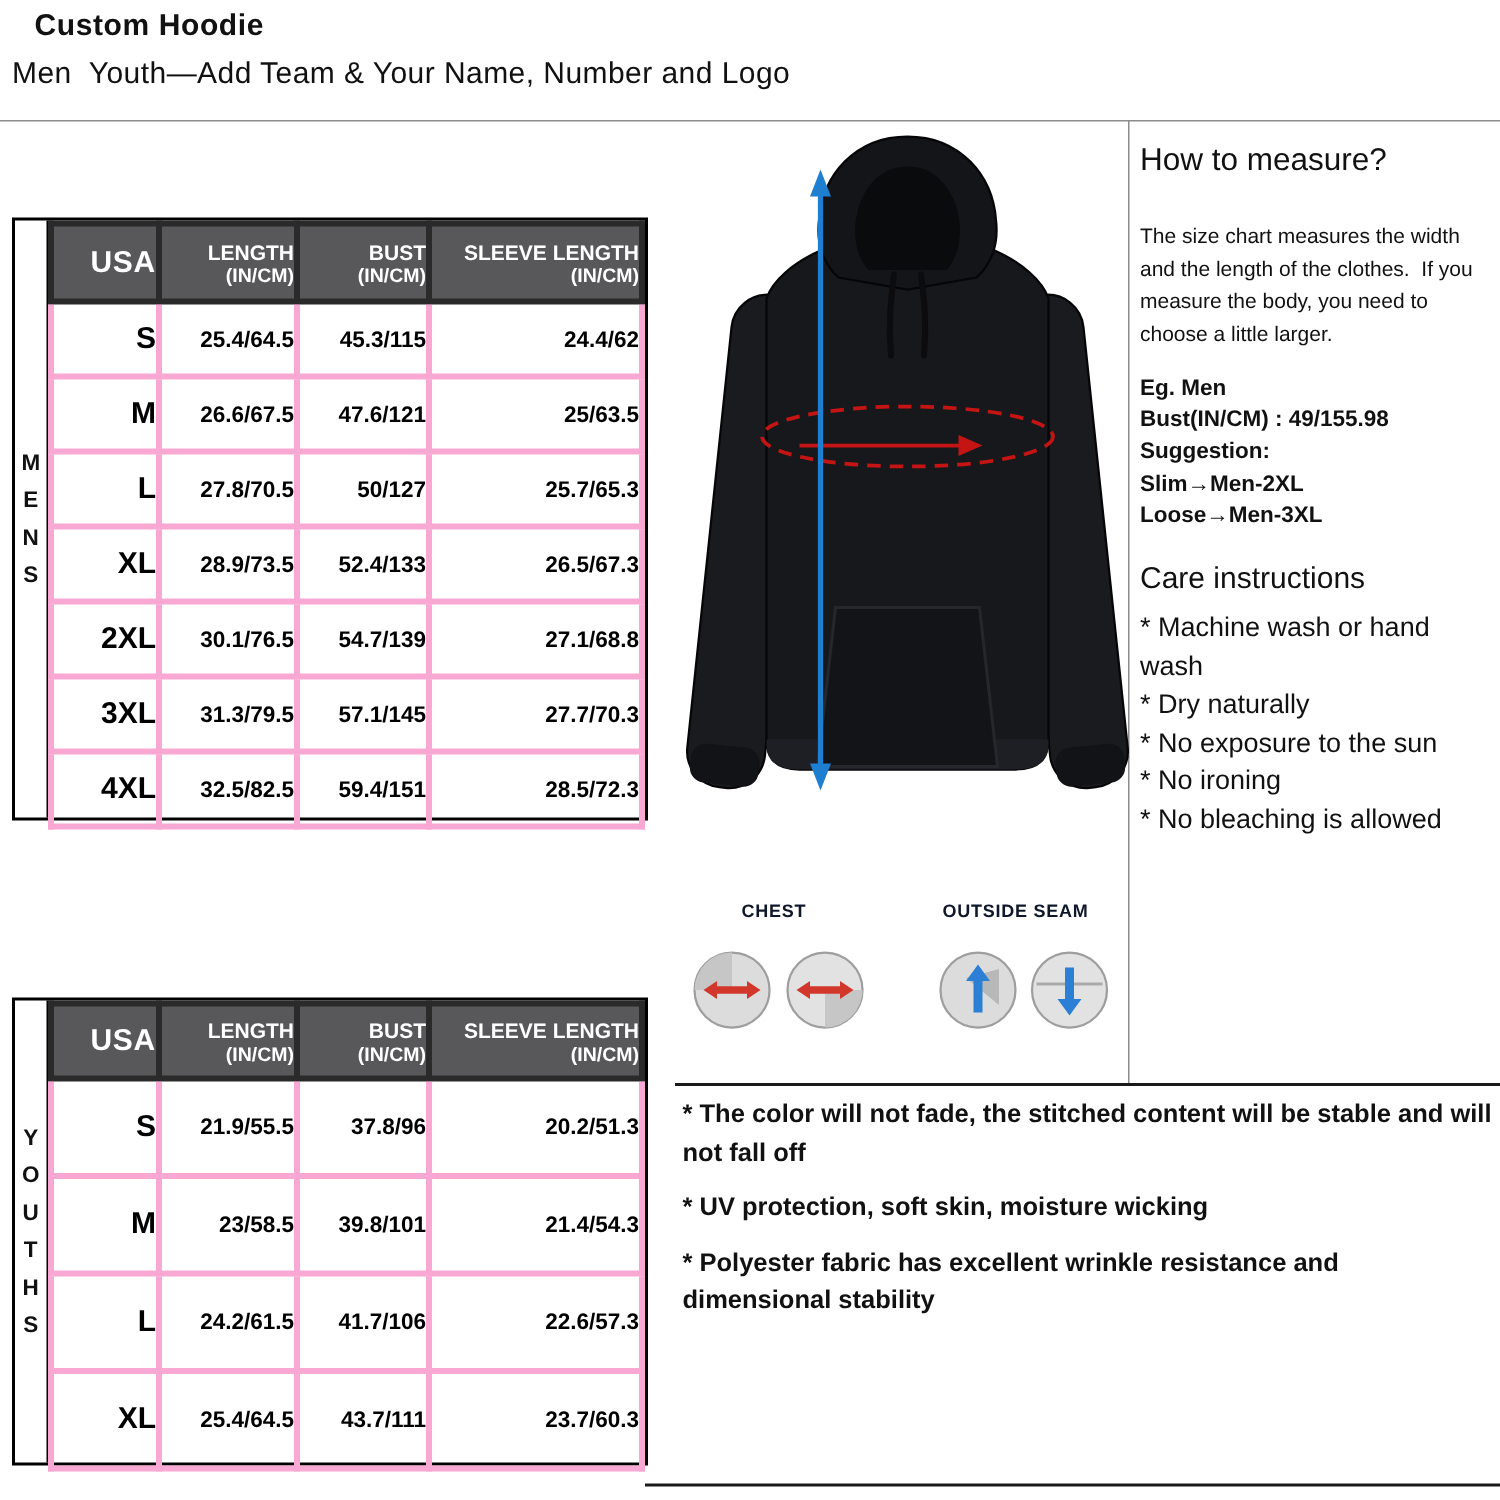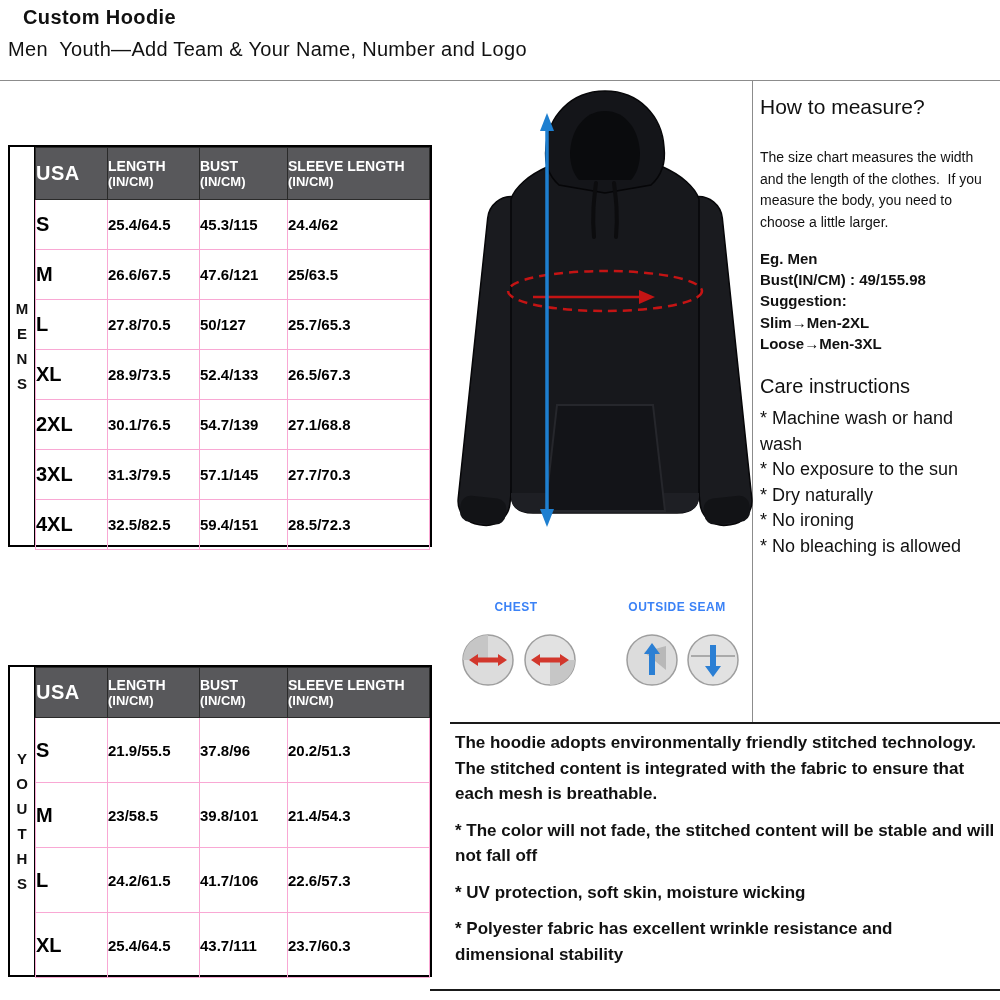--- a/index.html
+++ b/index.html
@@ -18,33 +18,33 @@
   
   .size-table-wrap { position:absolute; left:8px; display:flex; border:2px solid #000; background:#fff; }
   #mens-wrap   { top:145px; width:424px; height:402px; }
   #youths-wrap { top:665px; width:424px; height:312px; }
   .vlabel { width:27px; display:flex; flex-direction:column; justify-content:center; align-items:center;
             gap:10px; border-right:1px solid #000; }
   .vlabel span { font-size:15px; font-weight:bold; line-height:1; }
   .size-table { flex:1; border-collapse:collapse; table-layout:fixed; width:100%; }
   .size-table col.c0 { width:72px; } .size-table col.c1 { width:92px; }
   .size-table col.c2 { width:88px; } .size-table col.c3 { width:142px; }
-  .size-table th, .size-table td { border:1px solid #f9a8d4; text-align:left; vertical-align:middle; padding:0; }
+  .size-table th, .size-table td { border:4px solid #f9a8d4; text-align:right; vertical-align:middle; padding:0; }
   .size-table thead th { background:#58585b; color:#fff; border-color:#2a2a2a; }
   .usa-h { font-size:20px; font-weight:bold; letter-spacing:.5px; }
   .h-l1 { font-size:14px; font-weight:bold; }
   .h-l2 { font-size:13px; font-weight:bold; }
   .size-table td { font-size:15px; font-weight:bold; color:#000; }
   .size-table td.size-col { font-size:20px; }
   #mens-wrap thead tr { height:52px; }  #mens-wrap tbody tr { height:50px; }
   #youths-wrap thead tr { height:50px; } #youths-wrap tbody tr { height:65px; }
 
   
   .hoodie-svg { position:absolute; left:455px; top:85px; width:300px; height:520px; }
-  .fig-label { position:absolute; top:600px; font-size:12px; font-weight:bold; color:#3b82f6;
+  .fig-label { position:absolute; top:600px; font-size:12px; font-weight:bold; color:#0f172a;
                letter-spacing:.5px; text-align:center; }
   .chest-label { left:466px; width:100px; }
   .seam-label  { left:607px; width:140px; }
   .swatches-svg { position:absolute; left:455px; top:620px; width:300px; height:78px; }
 
   
   .htm { position:absolute; left:760px; top:95px; width:234px; }
   .htm-title { font-size:21px; margin-bottom:28px; }
   .htm-body  { font-size:14px; line-height:1.55; margin-bottom:14px; white-space:pre-wrap; }
   .eg-block  { margin-bottom:21px; }
@@ -282,29 +282,28 @@
     <div class="eg-block">
         <p>Eg. Men</p>
         <p>Bust(IN/CM) : 49/155.98</p>
         <p>Suggestion:</p>
         <p>Slim→Men-2XL</p>
         <p>Loose→Men-3XL</p>
       </div>
     <div class="care-title">Care instructions</div>
     <div class="care-list">
         <p>* Machine wash or hand wash</p>
+        <p>* Dry naturally</p>
         <p>* No exposure to the sun</p>
-        <p>* Dry naturally</p>
         <p>* No ironing</p>
         <p>* No bleaching is allowed</p>
       </div>
   </div>
 
   <div class="notes">
-    <p>The hoodie adopts environmentally friendly stitched technology. The stitched content is integrated with the fabric to ensure that each mesh is breathable.</p>
     <div>
         <p>* The color will not fade, the stitched content will be stable and will not fall off</p>
         <p>* UV protection, soft skin, moisture wicking</p>
         <p>* Polyester fabric has excellent wrinkle resistance and dimensional stability</p>
       </div>
   </div>
 
 </div>
 
 </body></html>

